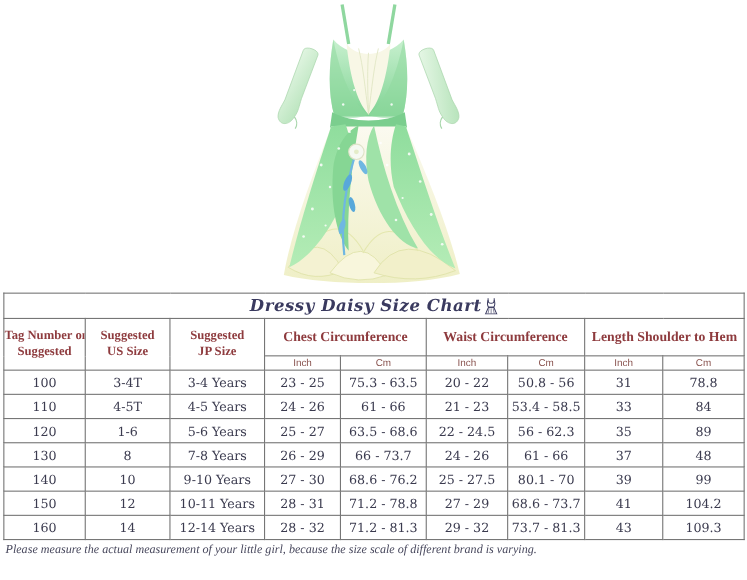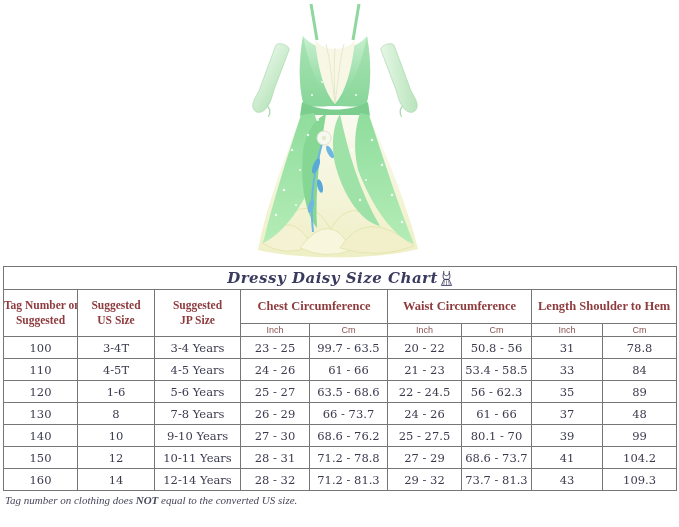--- a/index.html
+++ b/index.html
@@ -189,21 +189,21 @@
         <th>Inch</th>
         <th>Cm</th>
       </tr>
     </thead>
     <tbody>
       <tr>
         <td>100</td>
         <td>3-4T</td>
         <td>3-4 Years</td>
         <td>23 - 25</td>
-        <td>99.7 - 63.5</td>
+        <td>75.3 - 63.5</td>
         <td>20 - 22</td>
         <td>50.8 - 56</td>
         <td>31</td>
         <td>78.8</td>
       </tr>
       <tr>
         <td>110</td>
         <td>4-5T</td>
         <td>4-5 Years</td>
         <td>24 - 26</td>
@@ -266,17 +266,17 @@
         <td>29 - 32</td>
         <td>73.7 - 81.3</td>
         <td>43</td>
         <td>109.3</td>
       </tr>
     </tbody>
   </table>
 
   <div class="notes">
     <p>
-      <span>Tag number on clothing does </span><b>NOT</b><span> equal to the converted US size.</span>
+      <span>Please measure the actual measurement of your little girl, because the size scale of different brand is varying.</span>
     </p>
   </div>
 
 </div>
 
 </body></html>

